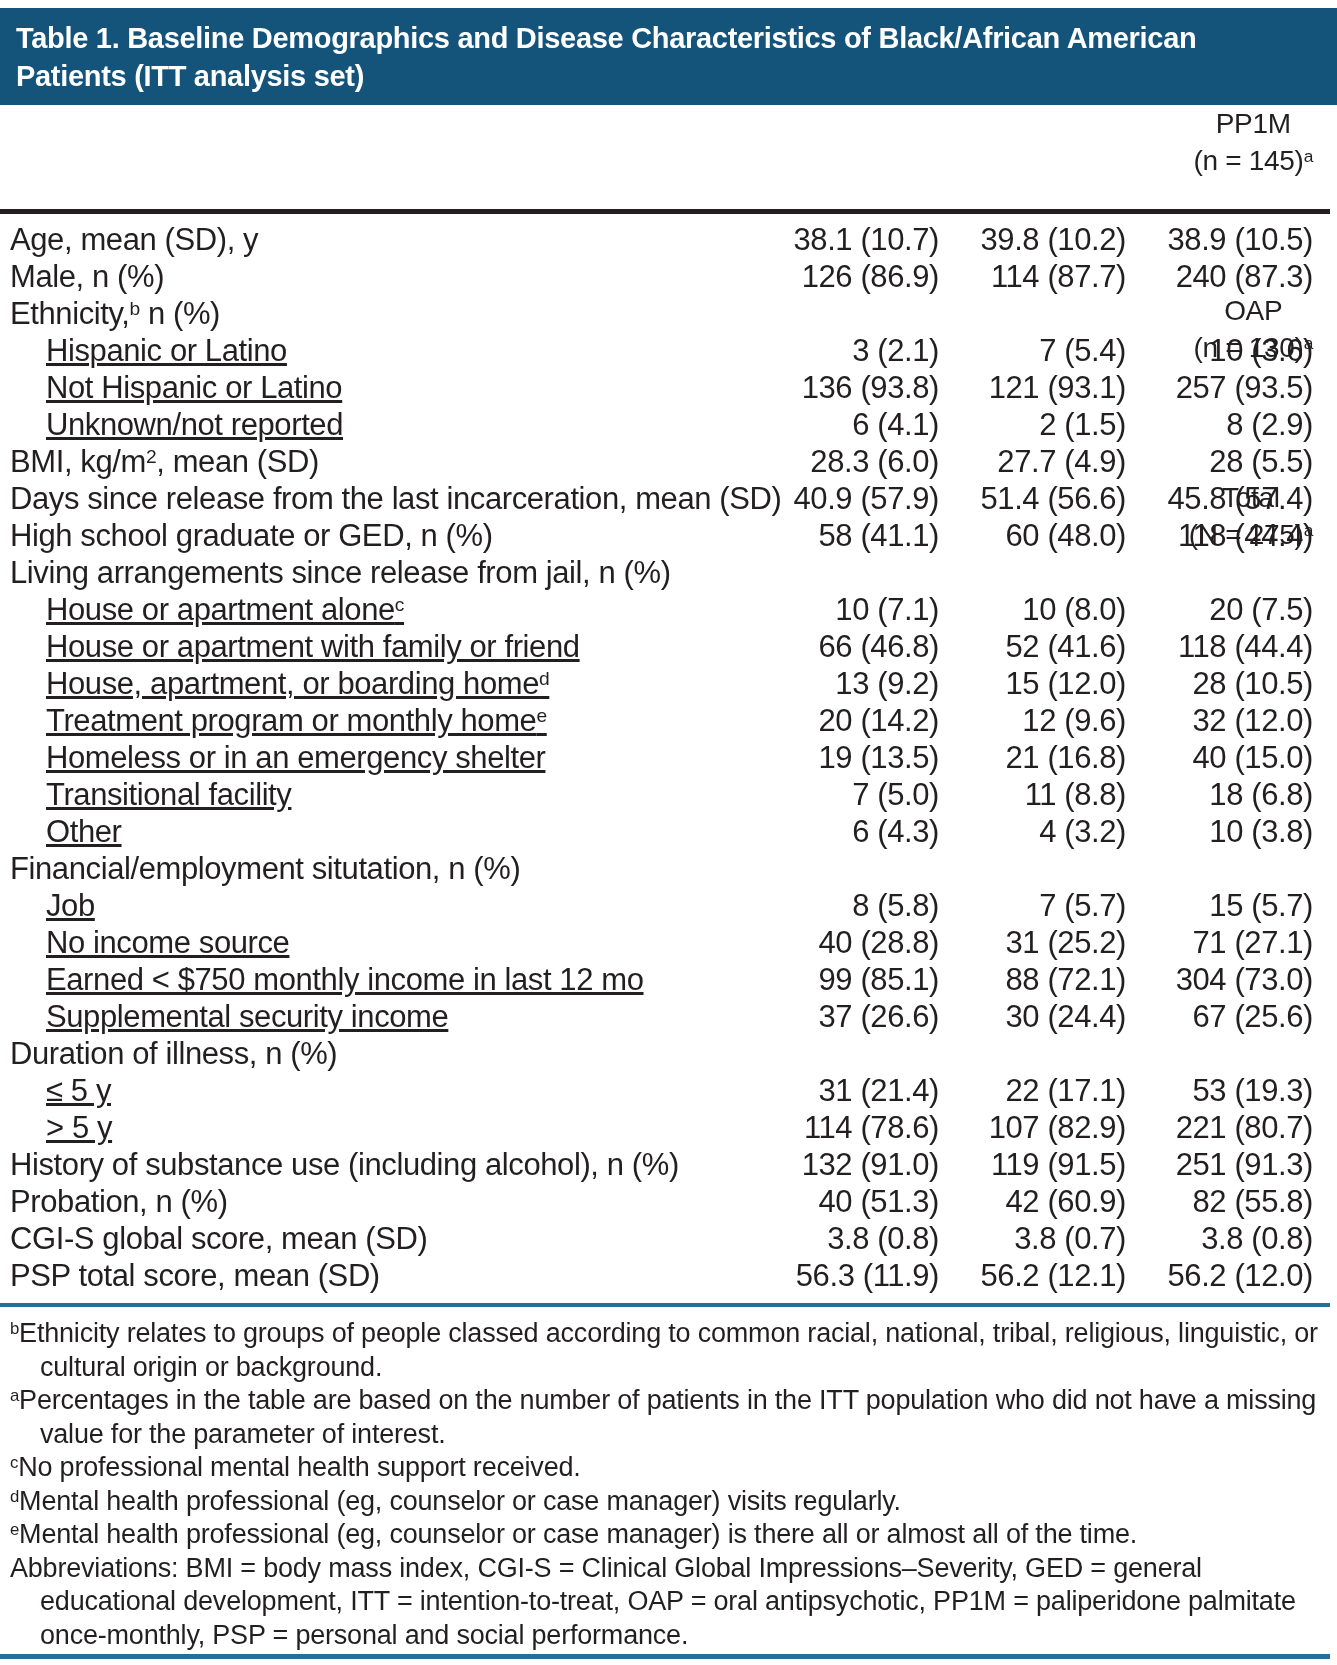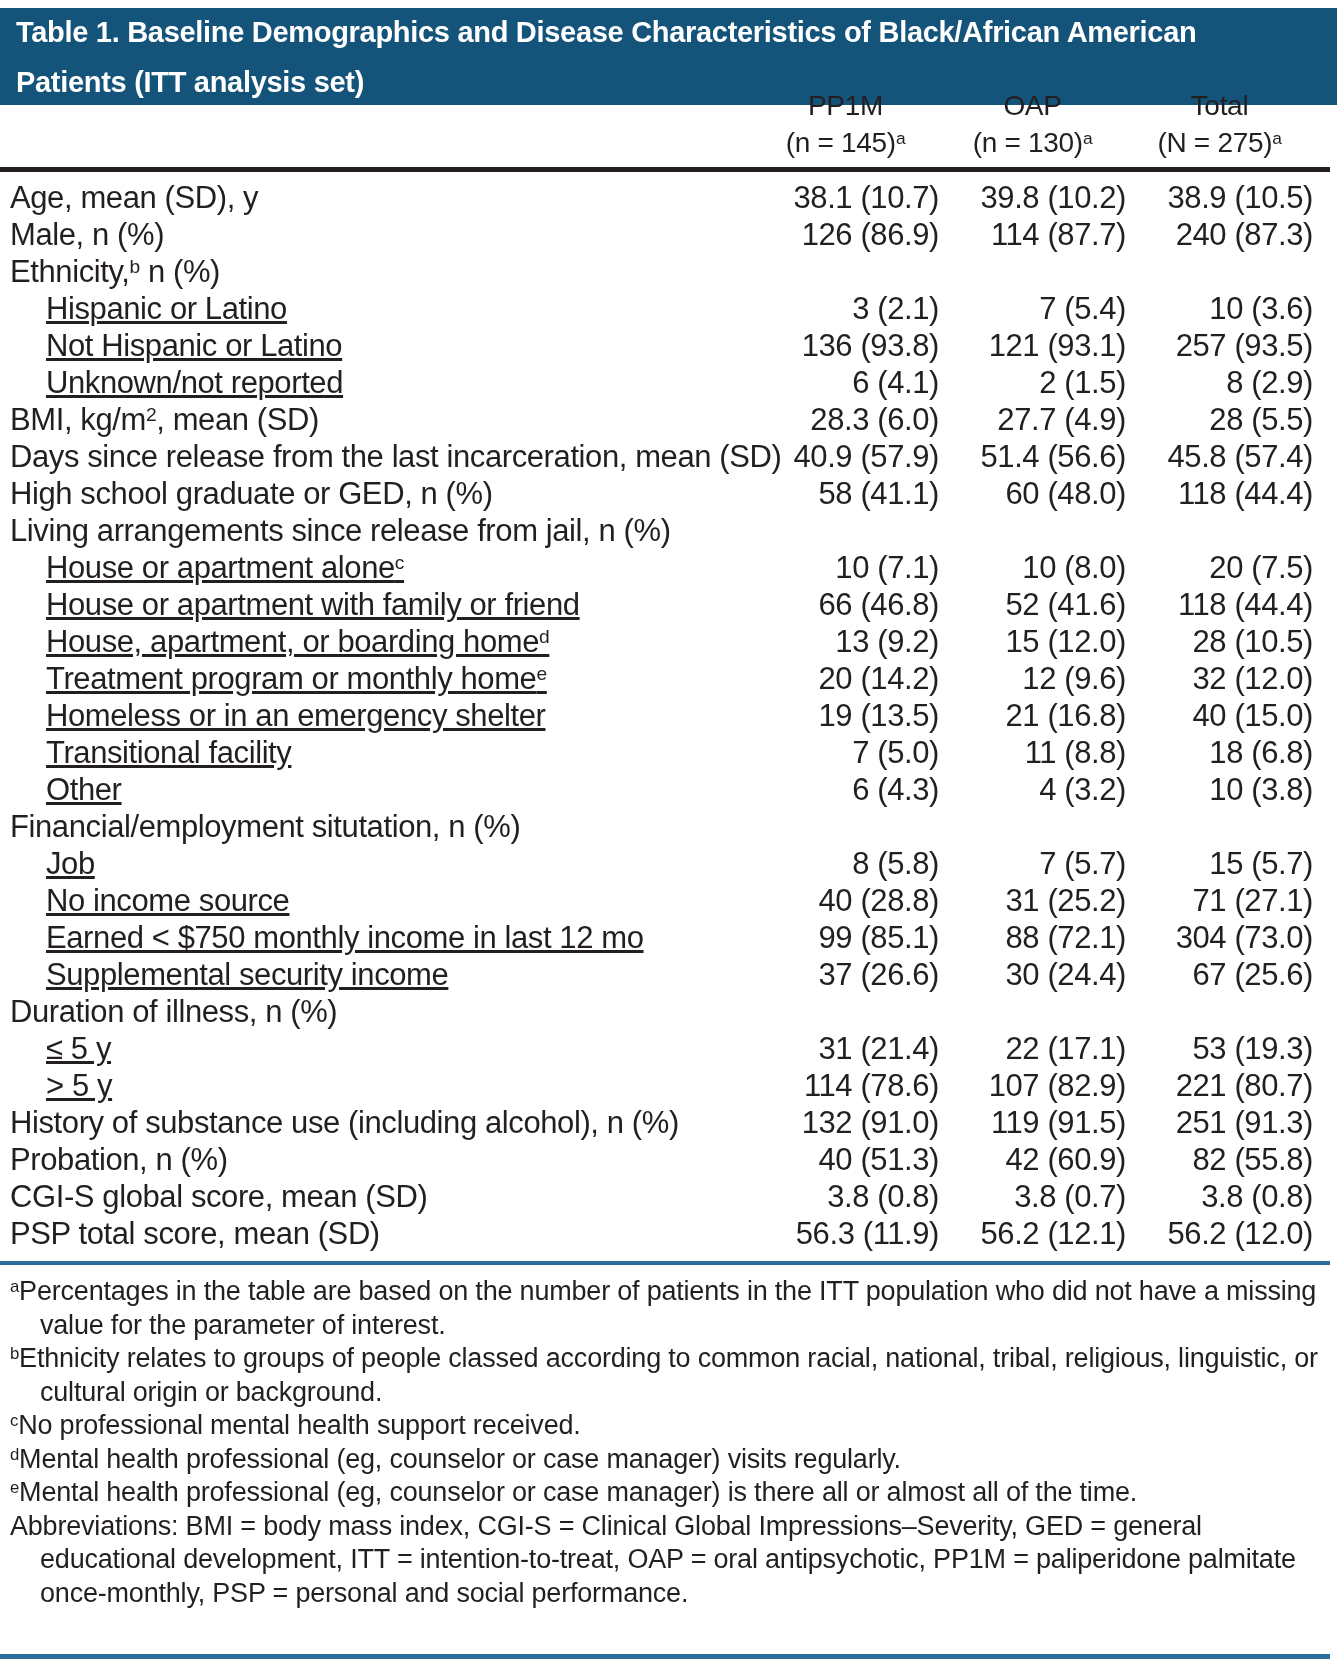--- a/index.html
+++ b/index.html
@@ -14,26 +14,26 @@
     width:1337px;height:1665px;box-sizing:border-box;position:relative;
     background:#fff;color:var(--text);
     font-family:"Liberation Sans","DejaVu Sans",sans-serif;
     padding-top:8px;overflow:hidden;
   }
   .title-bar{
     height:97px;background:var(--header-bg);display:flex;align-items:center;
     padding-left:16px;box-sizing:border-box;
   }
   .title{
-    color:var(--title-text);font-size:29px;font-weight:bold;line-height:50px;
+    color:var(--title-text);font-size:29px;font-weight:bold;line-height:38px;
     letter-spacing:-0.3px;max-width:1250px;
   }
   .col-headers{
-    display:flex;align-items:flex-end;height:62px;box-sizing:border-box;
-    padding:0 24px 6px 10px;font-size:28px;letter-spacing:-0.3px;
+    display:flex;align-items:flex-end;height:104px;box-sizing:border-box;
+    padding:0 24px 6px 10px;font-size:28px;letter-spacing:-0.3px;flex-direction:column;
   }
   .spacer{flex:1 1 auto;}
   .col-head{flex:0 0 187px;text-align:center;line-height:37px;white-space:nowrap;}
   .rule-dark{height:5px;background:var(--rule-dark);width:1330px;}
   .rows{padding:7px 24px 9px 10px;}
   .row{display:flex;line-height:37px;font-size:31px;letter-spacing:-0.4px;}
   .row .label{flex:1 1 auto;min-width:0;text-align:left;white-space:nowrap;overflow:visible;}
   .row .label.indent{padding-left:36px;text-decoration:underline;}
   .row .val{flex:0 0 187px;text-align:right;white-space:nowrap;}
   .rule-blue{height:4px;background:var(--rule-blue);width:1330px;}
@@ -242,22 +242,22 @@
         <div class="label"><span>PSP total score, mean (SD)</span></div>
         <div class="val">56.3 (11.9)</div>
         <div class="val">56.2 (12.1)</div>
         <div class="val">56.2 (12.0)</div>
       </div>
     </div>
 
   <div class="rule-blue"></div>
 
   <div class="footnotes" id="footnotes">
+      <p><sup>b</sup>Ethnicity relates to groups of people classed according to common racial, national, tribal, religious, linguistic, or cultural origin or background.</p>
       <p><sup>a</sup>Percentages in the table are based on the number of patients in the ITT population who did not have a missing value for the parameter of interest.</p>
-      <p><sup>b</sup>Ethnicity relates to groups of people classed according to common racial, national, tribal, religious, linguistic, or cultural origin or background.</p>
       <p><sup>c</sup>No professional mental health support received.</p>
       <p><sup>d</sup>Mental health professional (eg, counselor or case manager) visits regularly.</p>
       <p><sup>e</sup>Mental health professional (eg, counselor or case manager) is there all or almost all of the time.</p>
       <p>Abbreviations: BMI = body mass index, CGI-S = Clinical Global Impressions–Severity, GED = general educational development, ITT = intention-to-treat, OAP = oral antipsychotic, PP1M = paliperidone palmitate once-monthly, PSP = personal and social performance.</p>
     </div>
 
   <div class="bottom-rule"></div>
 
 </div>
 

